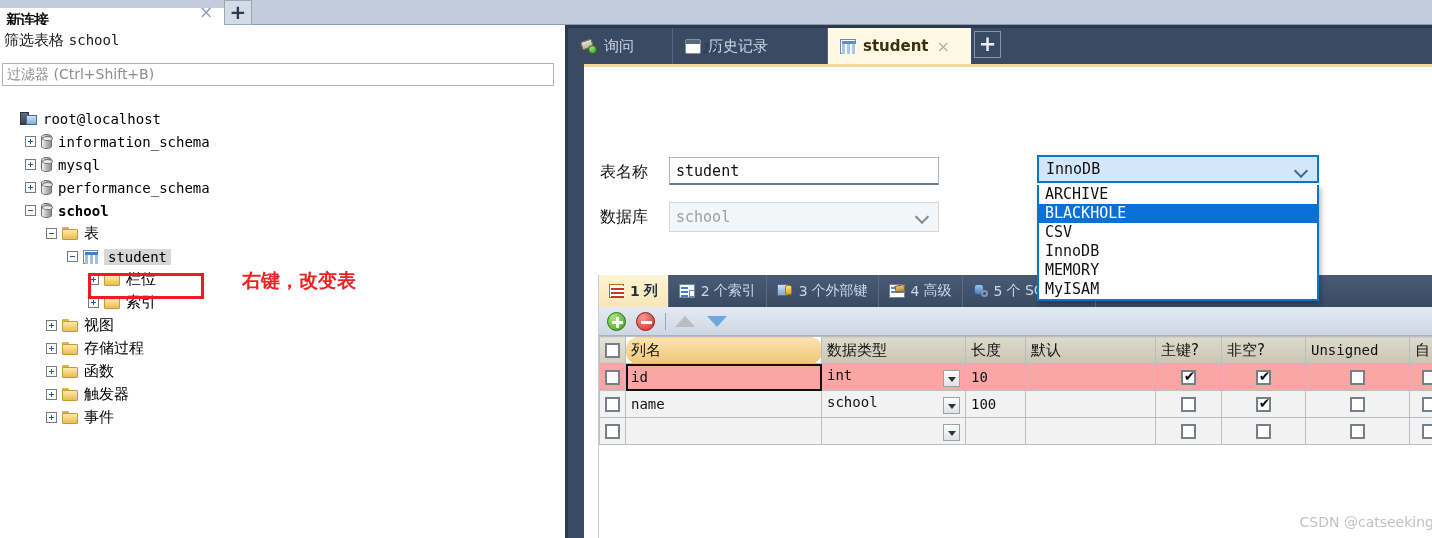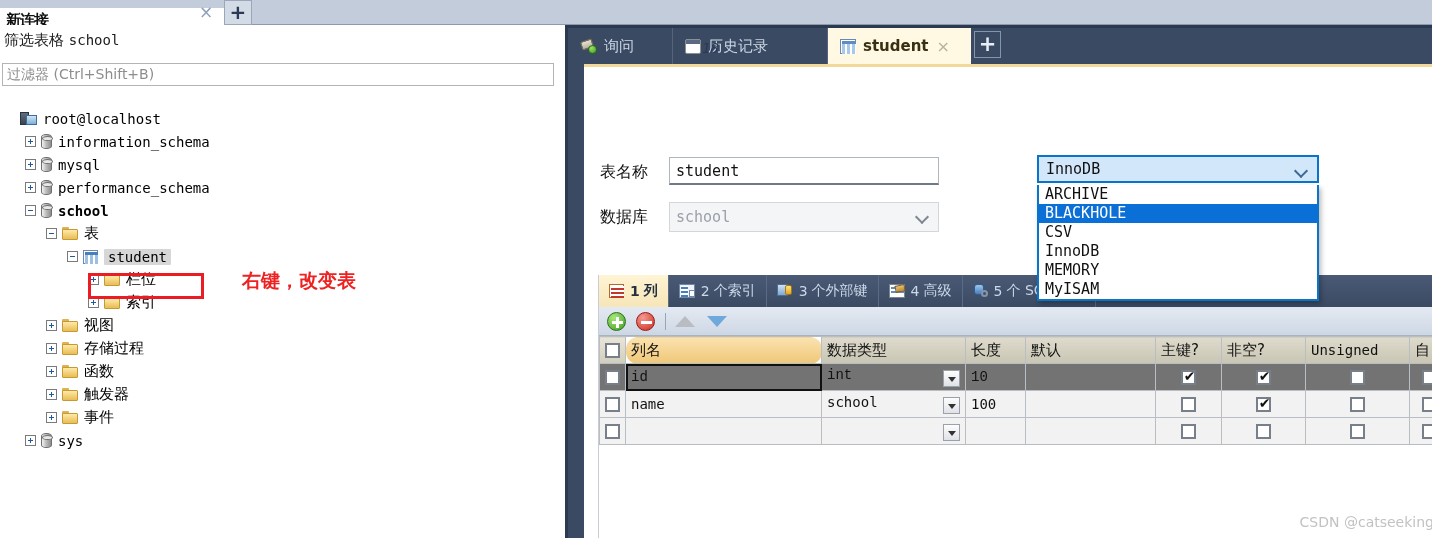--- a/index.html
+++ b/index.html
@@ -285,21 +285,21 @@
     font-family:"DejaVu Sans Mono","Liberation Mono",monospace;
     font-size:14px; color:#111; text-align:left; overflow:hidden; white-space:nowrap;
   }
   #tbl th {
     background:linear-gradient(#dedbcd,#c9c5b3);
     font-weight:normal;
   }
   #tbl th.cjk, #tbl td.cjk { font-family:"DejaVu Sans","Liberation Sans",sans-serif; font-size:15px; }
   #tbl th.colname { background:linear-gradient(#fbe2b0,#efc878);border-radius:12px; }
   #tbl th.chk, #tbl td.chk { background:linear-gradient(#e8e5d8,#d2cebd); text-align:center; padding:0; }
-  #tbl tr.sel td { background:#737373;font-family:Liberation Mono, monospace; }
+  #tbl tr.sel td { background:#fca5a5; }
   #tbl tr.alt td { background:#f2f2f2; }
   #tbl tr.plain td { background:#ffffff; }
   .cbox {
     display:inline-block; width:15px; height:15px; background:#fff;
     border:2px solid #777f8a; position:relative; vertical-align:middle; cursor:pointer;
   }
   .cbox.on::after {
     content:"✔"; position:absolute; left:0px; top:-3px; width:13px;
     font-size:14px; line-height:15px; color:#111; text-align:center;
     font-family:"DejaVu Sans",sans-serif;
@@ -431,25 +431,20 @@
         </span>
         <span class="" style="">触发器</span>
       </div>
       <div class="trow cjk" style="padding-left: 46px;">
         <span class="exp plus"></span>
         <span class="ico ico-folder">
           <i class="ftab"></i>
           <i class="fbody"></i>
         </span>
         <span class="" style="">事件</span>
-      </div>
-      <div class="trow" style="padding-left: 25px;">
-        <span class="exp plus"></span>
-        <span class="ico ico-db"></span>
-        <span class="" style="">sys</span>
       </div>
     </div>
   <div id="student-box"></div>
   <div class="redtext" id="red-left">右键，改变表</div>
 </div>
 
 <div id="right">
 
   <div id="tabstrip">
     <div class="wtab" id="tab-query">

